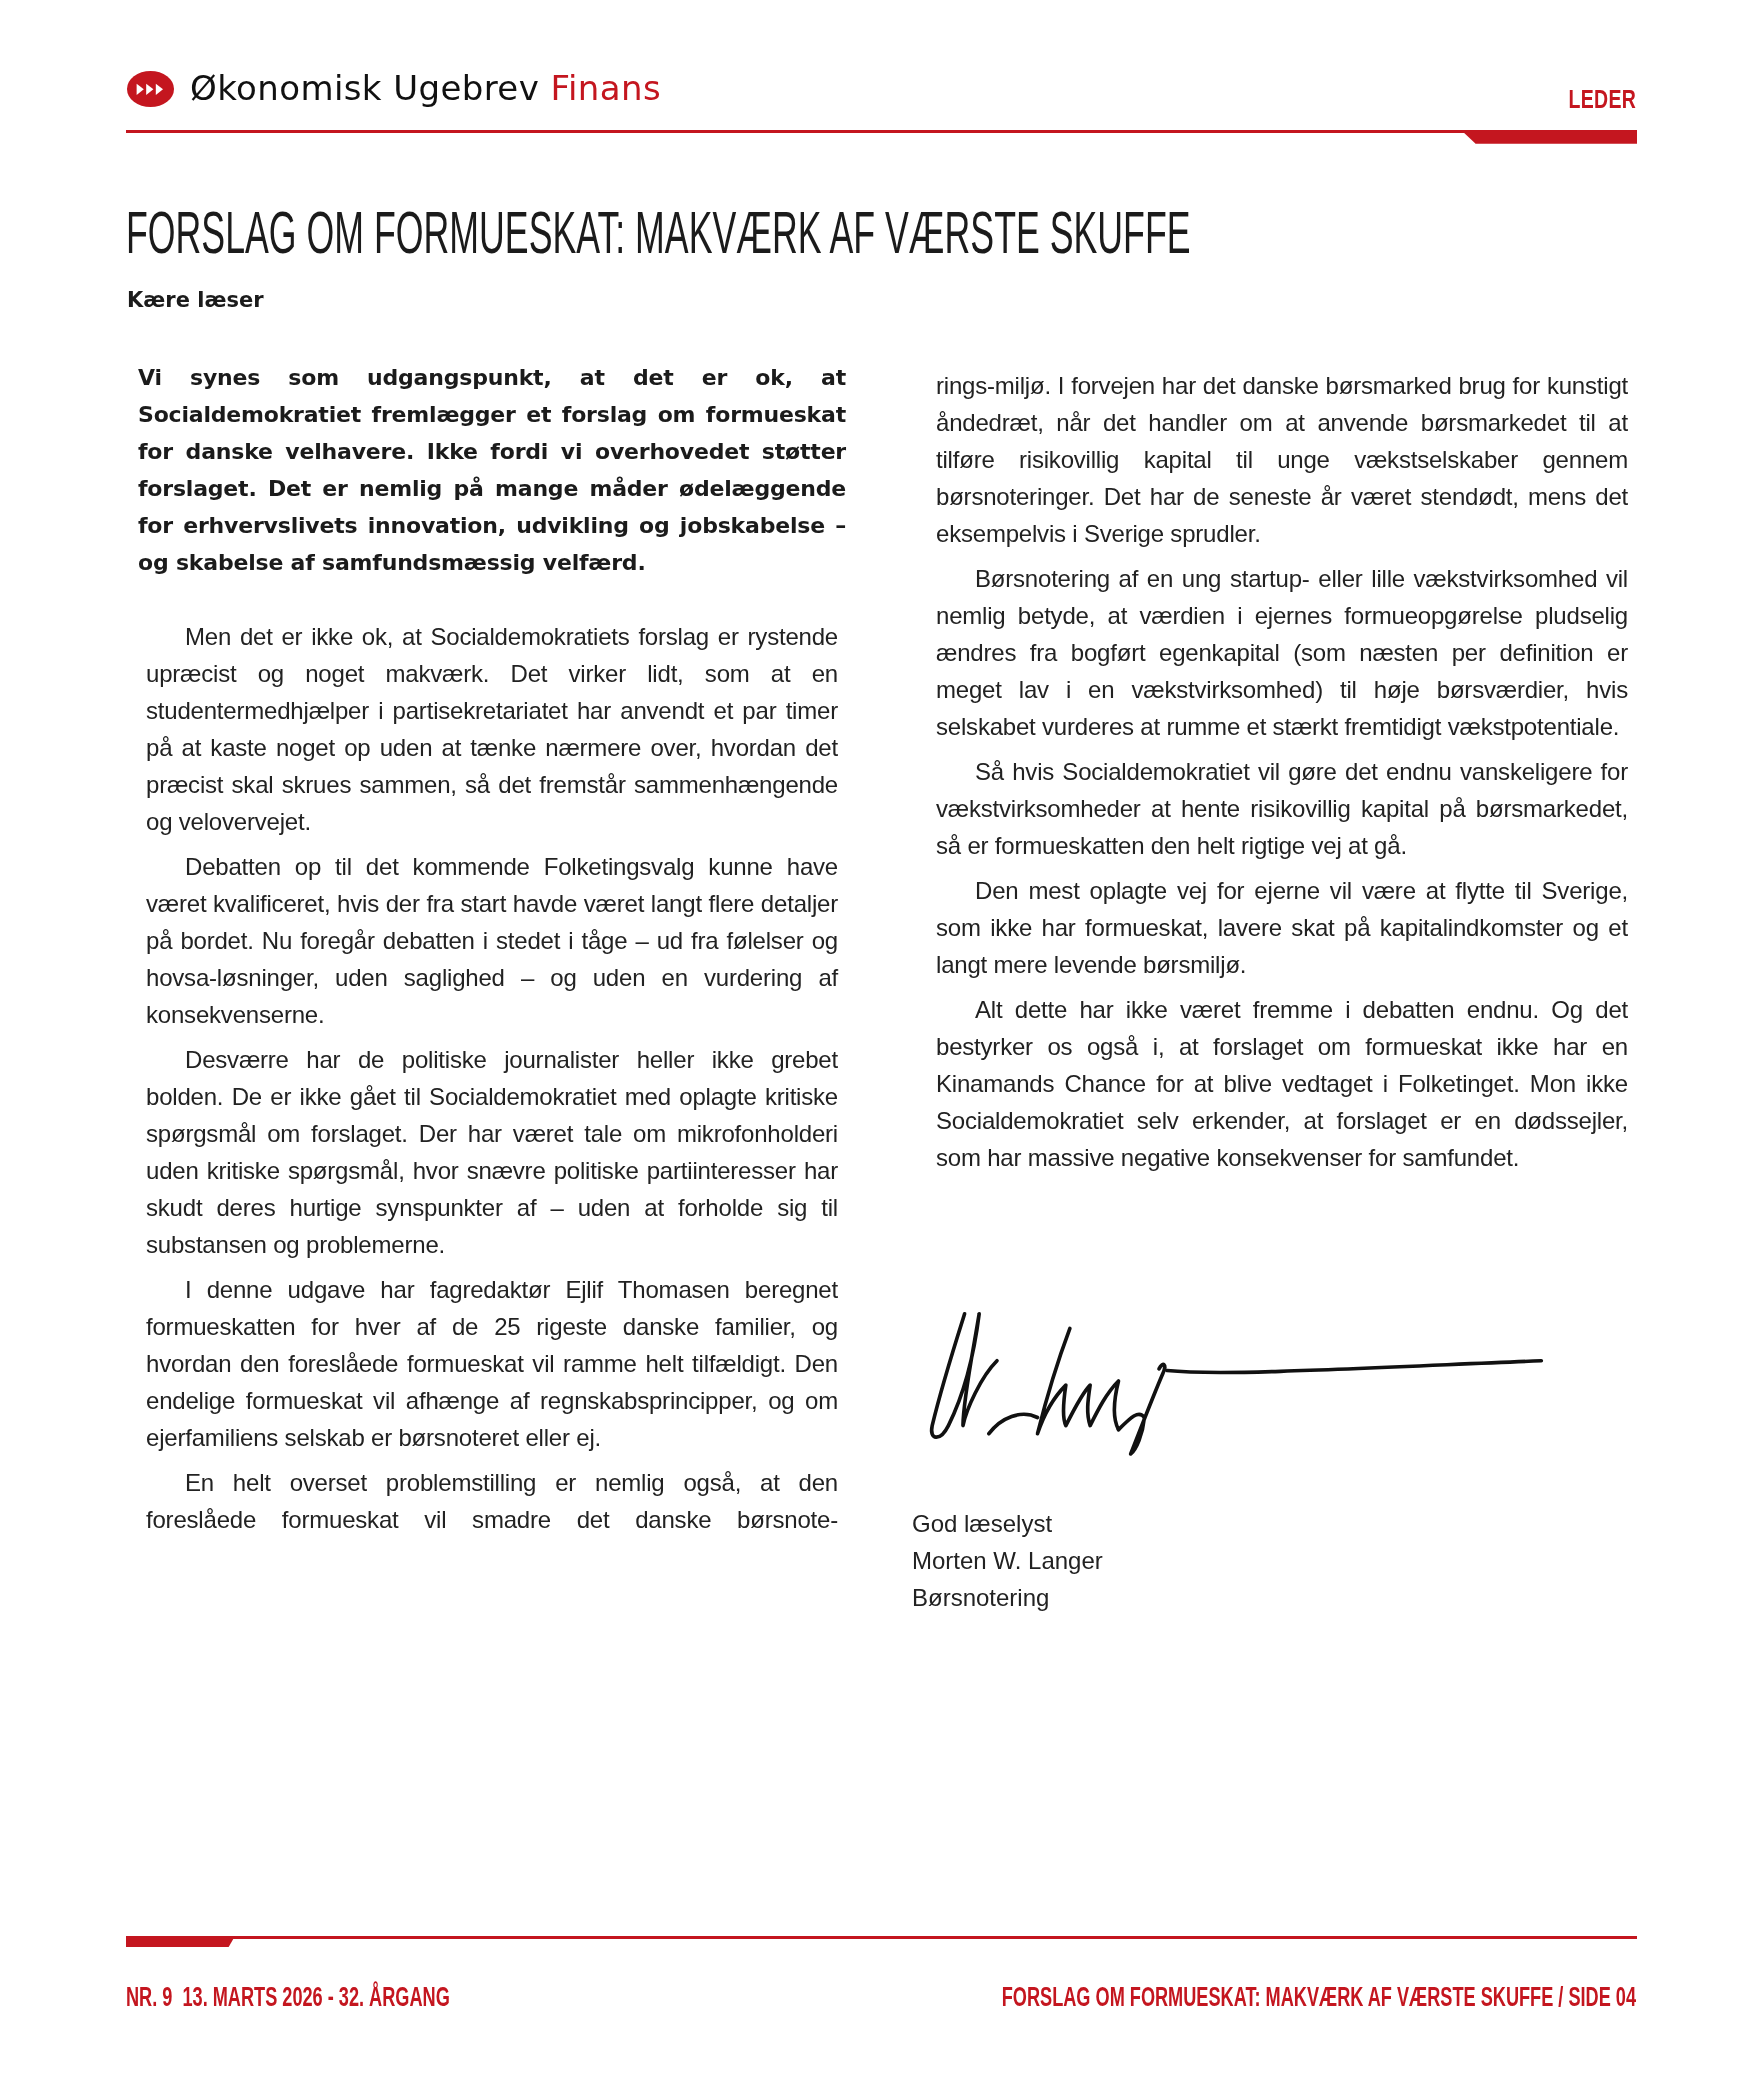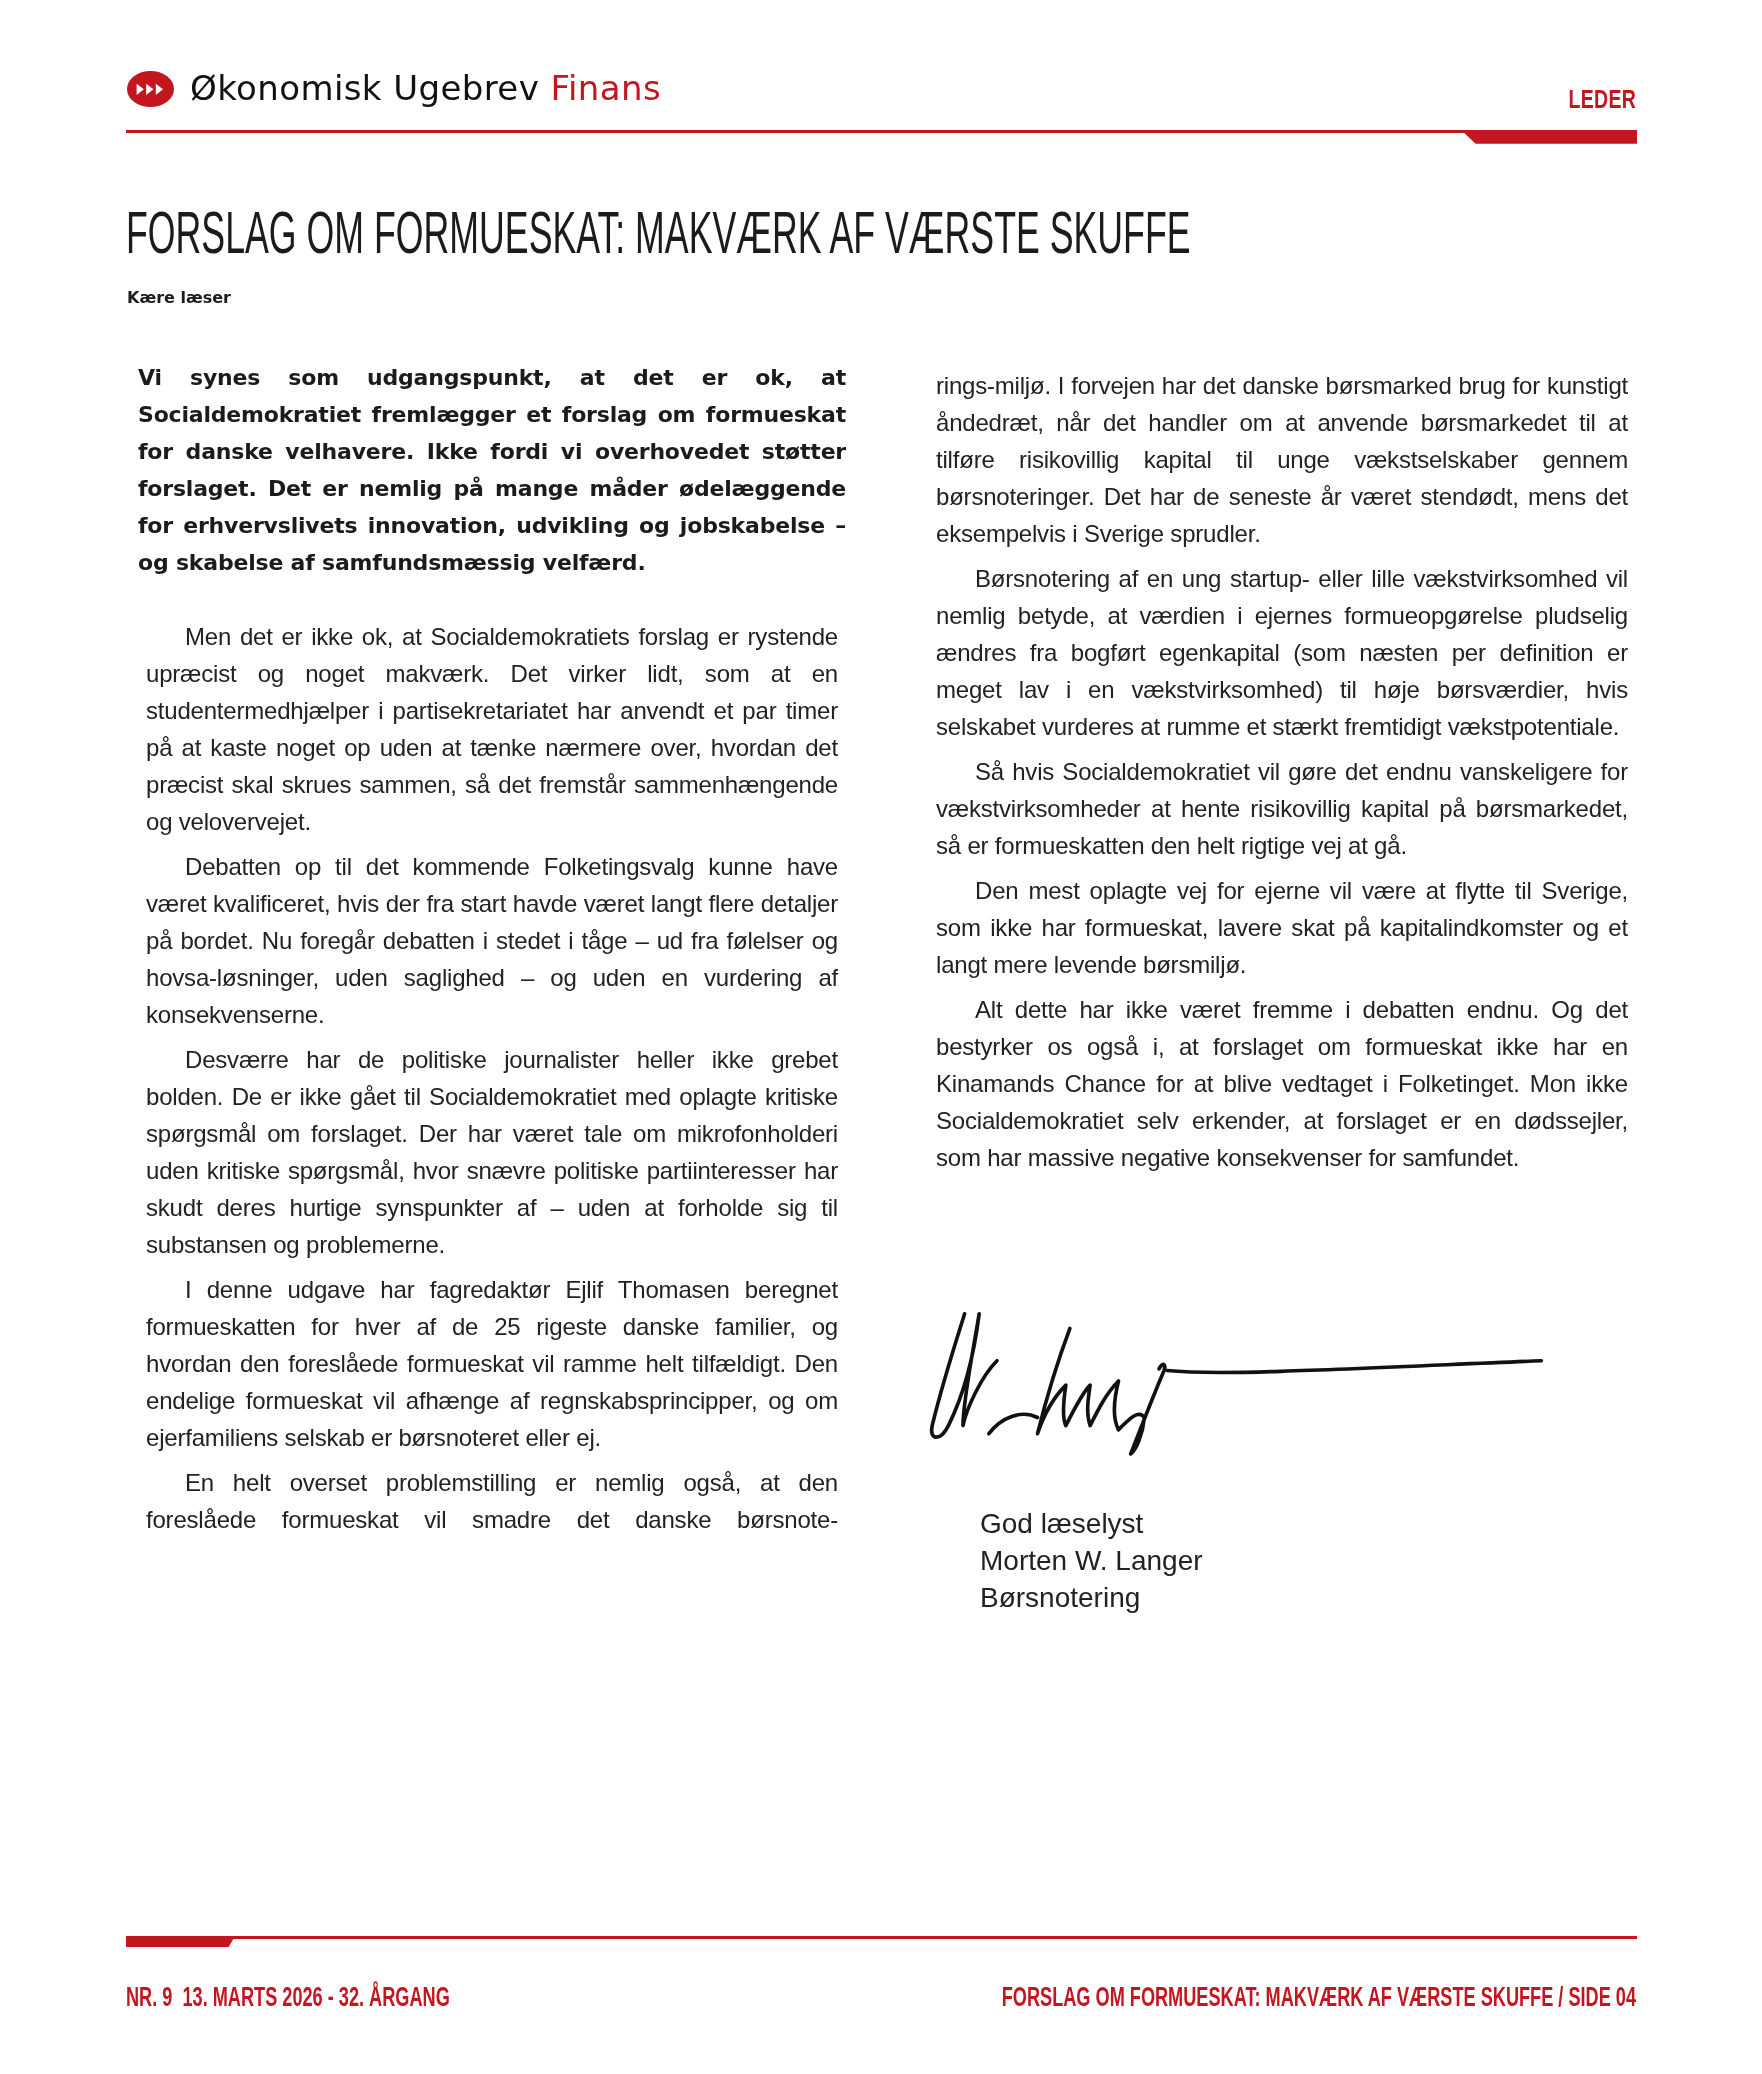--- a/index.html
+++ b/index.html
@@ -17,35 +17,35 @@
                    font-weight: bold; font-size: 26px; color: #c4161f; transform: scaleX(0.75); transform-origin: right center;
                    letter-spacing: 0.4px; }
   .top-rule { position: absolute; left: 126px; top: 130px; width: 1511px; height: 3.2px; background: #c4161f; }
   .top-rule-thick { position: absolute; left: 1461px; top: 130px; width: 176px; height: 13.8px; background: #c4161f;
                     clip-path: polygon(0 0, 100% 0, 100% 100%, 14.6px 100%); }
 
   
   .headline { position: absolute; left: 126px; top: 203px; font-family: "Liberation Sans", sans-serif; font-size: 60px;
               color: #1b1b1b; line-height: 1; white-space: nowrap; transform: scaleX(0.595); transform-origin: left top;
               letter-spacing: 0px; }
-  .salutation { position: absolute; left: 127px; top: 288px; font-size: 16px; font-weight: bold; color: #1b1b1b; }
+  .salutation { position: absolute; left: 127px; top: 288px; font-size: 21px; font-weight: bold; color: #1b1b1b; }
 
   
   .col { position: absolute; top: 359px; width: 708px; font-size: 22px; line-height: 37px; text-align: justify;
          hyphens: manual; }
   .col.left { left: 138px; }
   .col.right { left: 928px; }
   .col p { margin: 8px; text-indent: 39px; }
   .col p.noindent { text-indent: 0; }
   .lead { font-weight: bold; color: #1b1b1b; margin: 0 0 37px 0 !important; text-indent: 0 !important; letter-spacing: -0.2px; }
   .body-text { color: #222; font-family: "Liberation Sans", sans-serif; font-size: 24px; letter-spacing: -0.2px; }
 
   
   .signature { position: absolute; left: 924px; top: 1296px; width: 632px; height: 162px; }
-  .signoff { position: absolute; left: 980px; top: 1505px; font-family: "Liberation Sans", sans-serif; font-size: 28px;
+  .signoff { position: absolute; left: 912px; top: 1505px; font-family: "Liberation Sans", sans-serif; font-size: 24px;
              line-height: 37px; color: #222; }
   .signoff div { white-space: nowrap; }
 
   
   .foot-rule { position: absolute; left: 126px; top: 1936px; width: 1511px; height: 3.2px; background: #c4161f; }
   .foot-rule-thick { position: absolute; left: 126px; top: 1936px; width: 109px; height: 11.3px; background: #c4161f;
                      clip-path: polygon(0 0, 100% 0, calc(100% - 6.5px) 100%, 0 100%); }
   .foot { position: absolute; top: 1983px; font-family: "Liberation Sans", sans-serif; font-weight: bold; font-size: 27.5px;
           color: #c4161f; white-space: nowrap; line-height: 1; }
   .foot.left { left: 126px; transform: scaleX(0.66); transform-origin: left top; }

